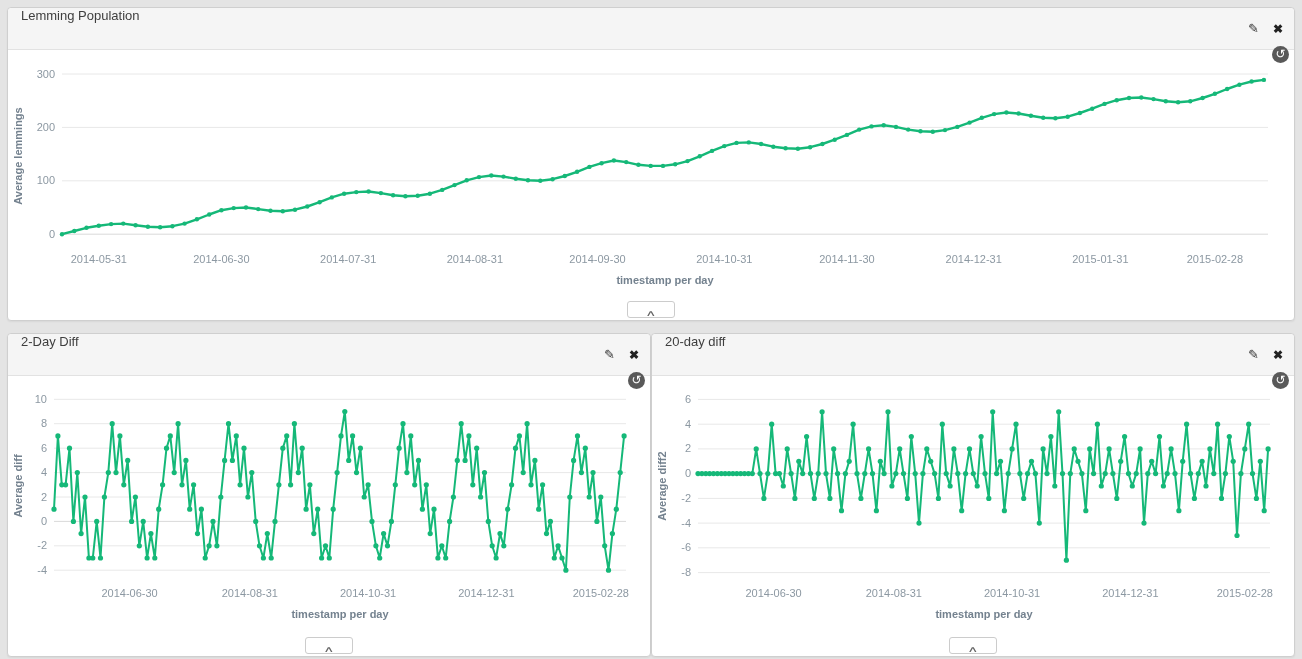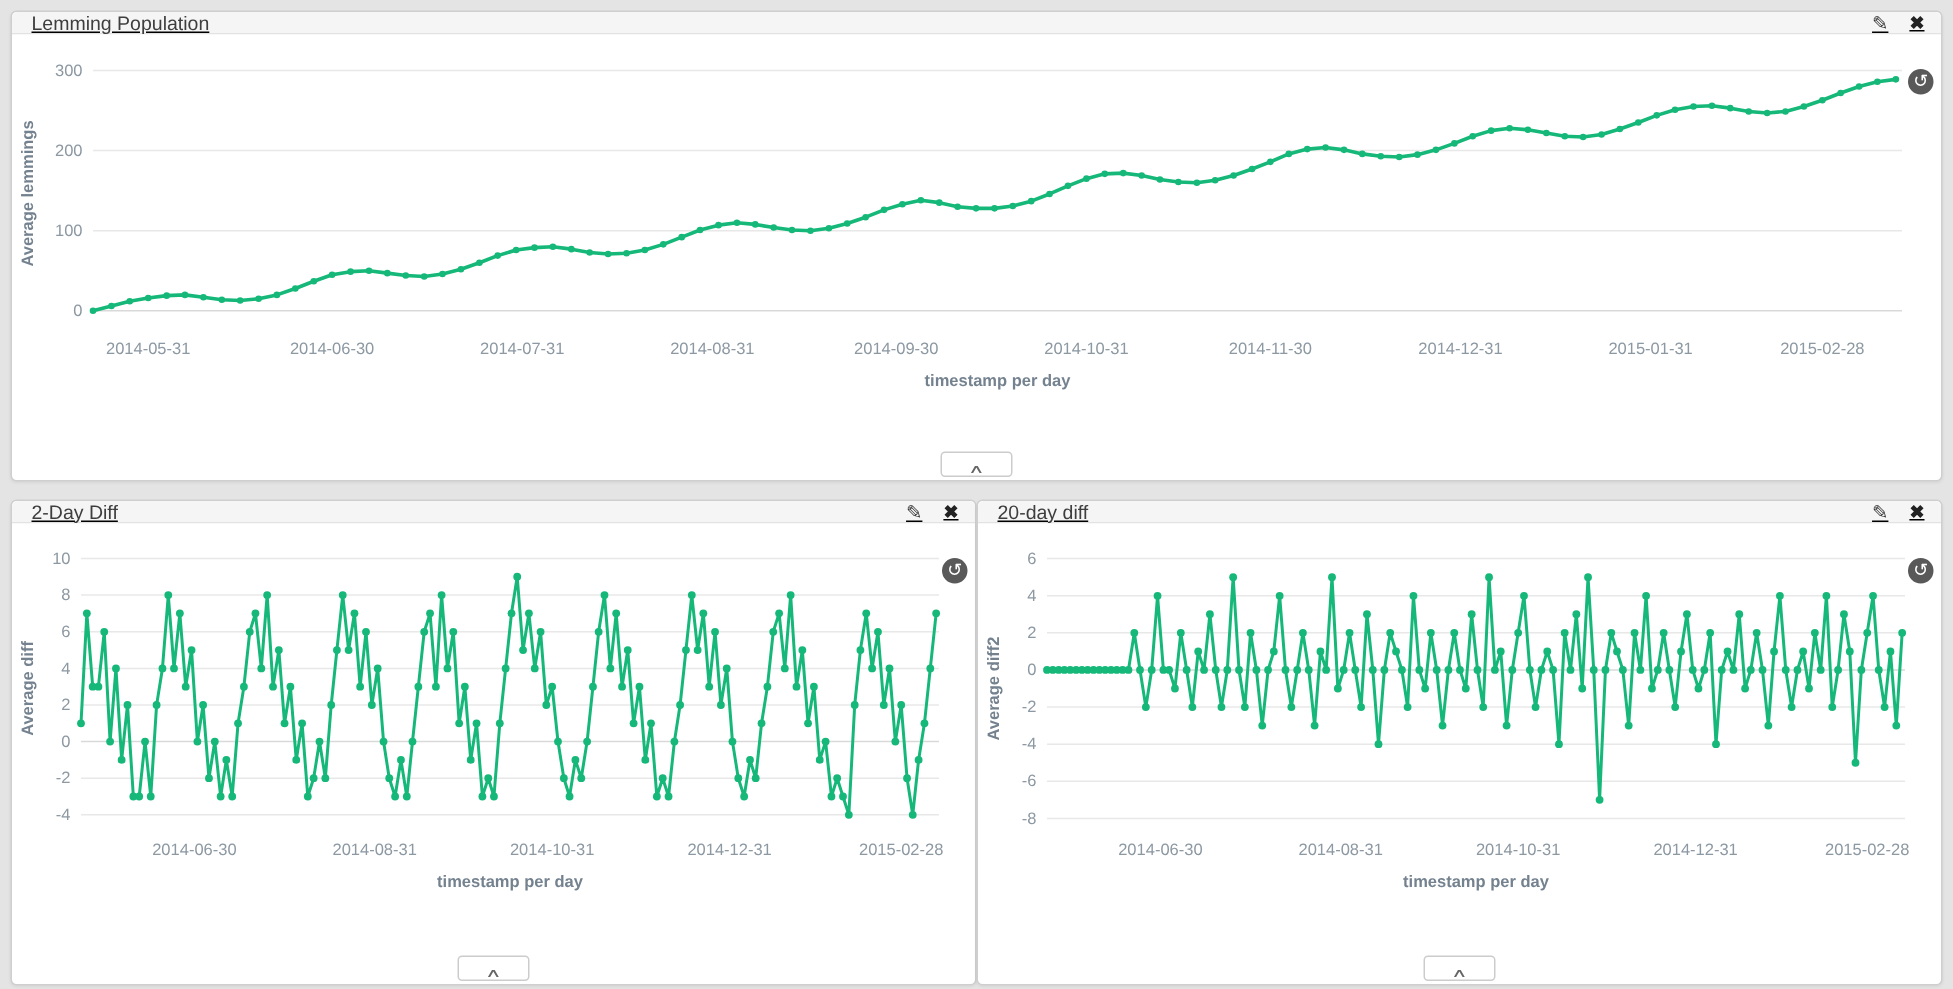--- a/index.html
+++ b/index.html
@@ -11,24 +11,23 @@
   .dash{padding:7px;display:flex;flex-direction:column;gap:12px;}
   .row{display:flex;}
   .row .panel{flex:1;}
   .panel{
     position:relative;background:#fff;border:1px solid #cfcfcf;border-radius:4px;
     box-shadow:0 1px 2px rgba(0,0,0,.06);
   }
   .panel-top{height:312px;}
   .panel-sm{height:322px;}
   .panel-header{
-    height:15px;box-sizing:border-box;display:flex;align-items:center;justify-content:space-between;
+    height:42px;box-sizing:border-box;display:flex;justify-content:space-between;
     background:#f5f5f5;border-bottom:1px solid #e2e2e2;border-radius:4px 4px 0 0;
     padding:0 11px 0 13px;
-    text-decoration:underline;
   }
   .panel-title{font-size:13px;color:#3e3e3e;}
   .panel-actions{display:flex;gap:14px;align-items:center;}
   .icon{cursor:pointer;color:#333;}
   .icon.edit{font-size:13px;}
   .icon.close{font-size:12px;font-weight:bold;color:#222;}
   .chart{width:100%;display:block;}
   .chart-top{height:256px;}
   .chart-sm{height:262px;}
   .reset-btn{

